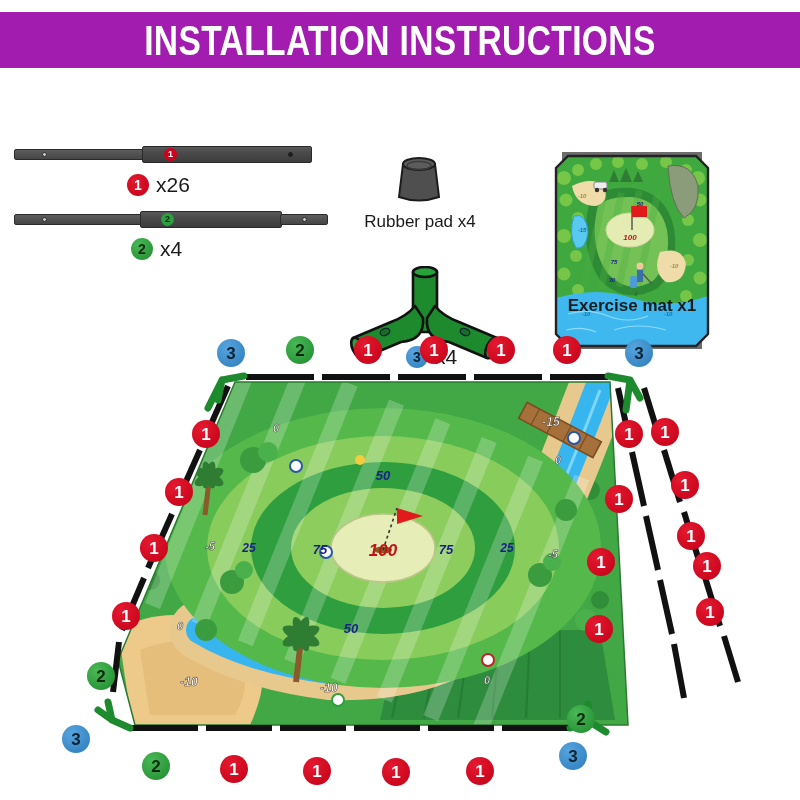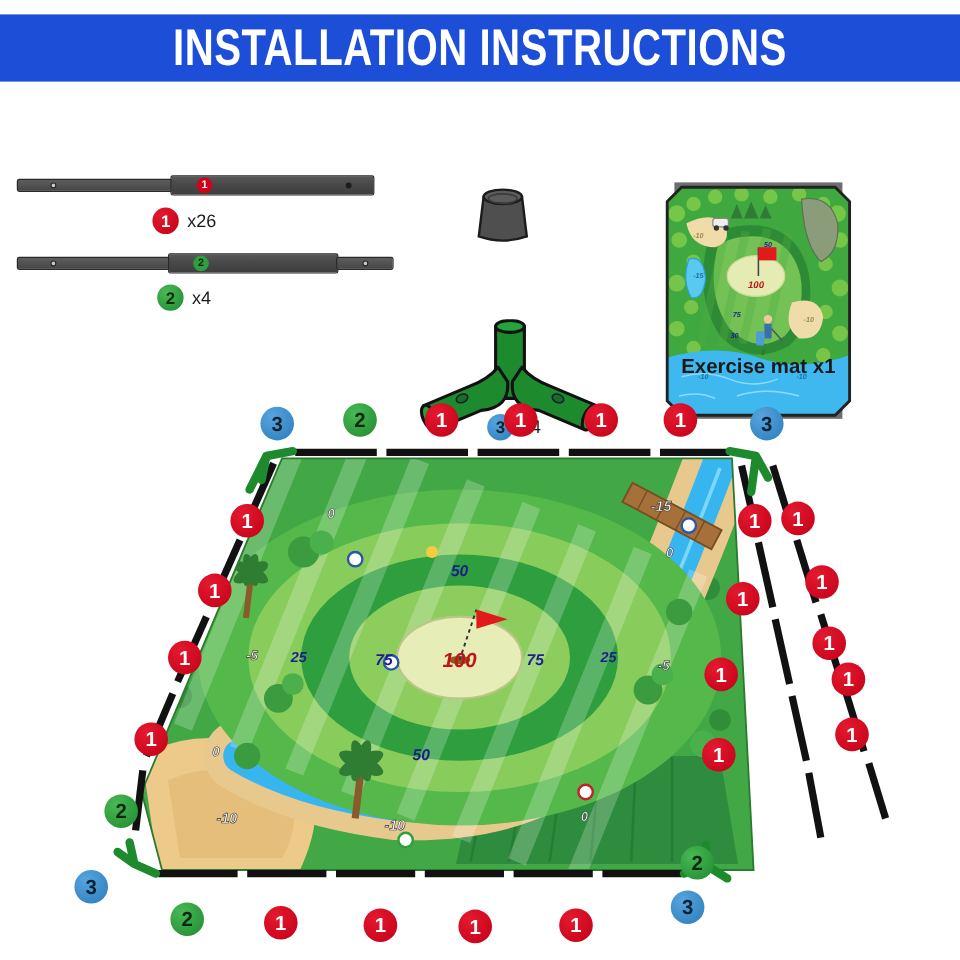--- a/index.html
+++ b/index.html
@@ -9,21 +9,21 @@
     background:#ffffff;
     font-family:"Liberation Sans", sans-serif;
     overflow:hidden;
     position:relative;
   }
   #root{position:relative;width:800px;height:800px;}
 
   
   .banner{
     position:absolute;left:0;top:12px;width:800px;height:56px;
-    background:#1d4ed8;
+    background:#a21caf;
     display:flex;align-items:center;justify-content:center;
   }
   .banner-title{
     color:#ffffff;
     font-family:"Liberation Sans Narrow","Liberation Sans",sans-serif;
     font-weight:bold;
     font-size:43px;
     letter-spacing:0.5px;
     transform:scaleX(0.78);
     transform-origin:center;
@@ -62,21 +62,21 @@
   .badge.green{background:#2e9e3e;color:#0d2a10;}
   .badge.blue{background:#3a8fd0;color:#0b2233;}
   .badge.red.shaded{background:radial-gradient(circle at 35% 30%, #e4192f, #c20017);}
   .badge.green.shaded{background:radial-gradient(circle at 35% 30%, #49b855, #1e8a2e);}
   .badge.blue.shaded{background:radial-gradient(circle at 35% 30%, #57a4dd, #2a7cbc);}
 
   .inline-badge{width:13px;height:13px;font-size:9px;}
 
   .legend-row{position:absolute;display:flex;align-items:center;gap:7px;}
   .legend-row .badge{width:22px;height:22px;font-size:14px;}
-  .legend-row .qty{font-size:15px;color:#1a1a1a;font-family:"Liberation Sans",sans-serif;}
+  .legend-row .qty{font-size:21px;color:#1a1a1a;font-family:"Liberation Sans",sans-serif;}
 
   .caption{
     position:absolute;text-align:center;font-size:17px;color:#1a1a1a;
     font-family:"Liberation Sans",sans-serif;white-space:nowrap;
   }
 
   
   .pad{position:absolute;left:396px;top:84px;width:46px;height:50px;}
 
   
@@ -126,20 +126,21 @@
       <div class="qty">x4</div>
     </div>
 
     <div class="pad">
       <svg width="46" height="50" viewBox="0 0 46 50">
         <path d="M7 10 L39 10 L43 43 Q23 50 3 43 Z" fill="#4f4f4f" stroke="#1c1c1c" stroke-width="2"></path>
         <ellipse cx="23" cy="10" rx="16" ry="6" fill="#5c5c5c" stroke="#1c1c1c" stroke-width="2"></ellipse>
         <ellipse cx="23" cy="11.5" rx="12" ry="4" fill="none" stroke="#3b3b3b" stroke-width="1.4"></ellipse>
       </svg>
     </div>
+    <div class="caption" style="left:349px;top:142px;width:142px;">Rubber pad x4</div>
 
     <div class="ypart">
       <svg width="160" height="96" viewBox="0 0 160 96">
         <g stroke="#121212" stroke-width="2.6" stroke-linejoin="round">
           <path d="M68 6 L92 6 L92 66 L68 66 Z" fill="#1e8a2e"></path>
           <ellipse cx="80" cy="6" rx="12" ry="5" fill="#26a33a"></ellipse>
           <path d="M78 52 Q80 74 56 76 L18 92 L8 72 L46 56 Q62 50 70 40 Z" fill="#1e8a2e"></path>
           <path d="M82 52 Q80 74 104 76 L142 92 L152 72 L114 56 Q98 50 90 40 Z" fill="#1e8a2e"></path>
           <ellipse cx="13" cy="82" rx="5.5" ry="11" fill="#26a33a" transform="rotate(-25 13 82)"></ellipse>
           <ellipse cx="147" cy="82" rx="5.5" ry="11" fill="#26a33a" transform="rotate(25 147 82)"></ellipse>

